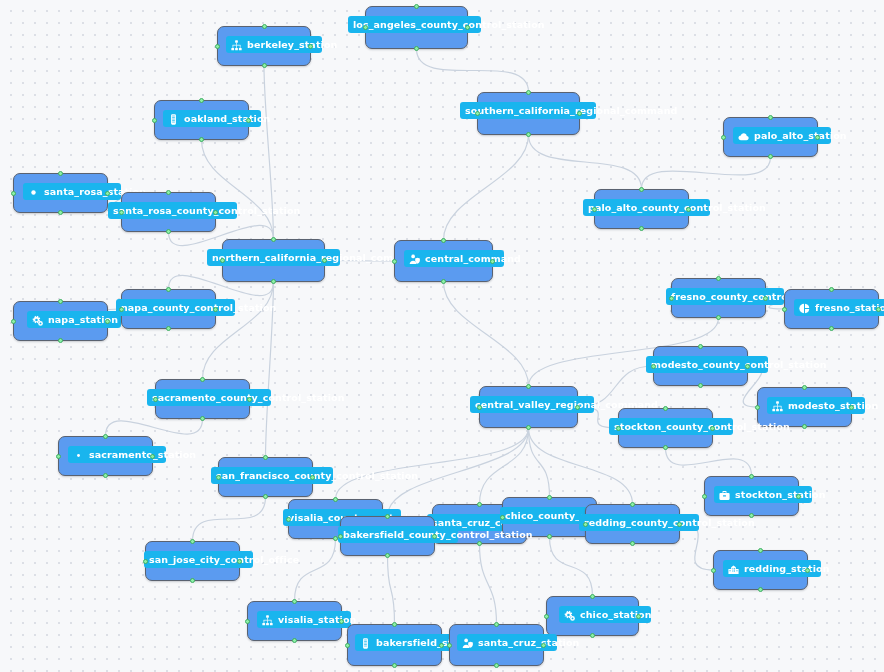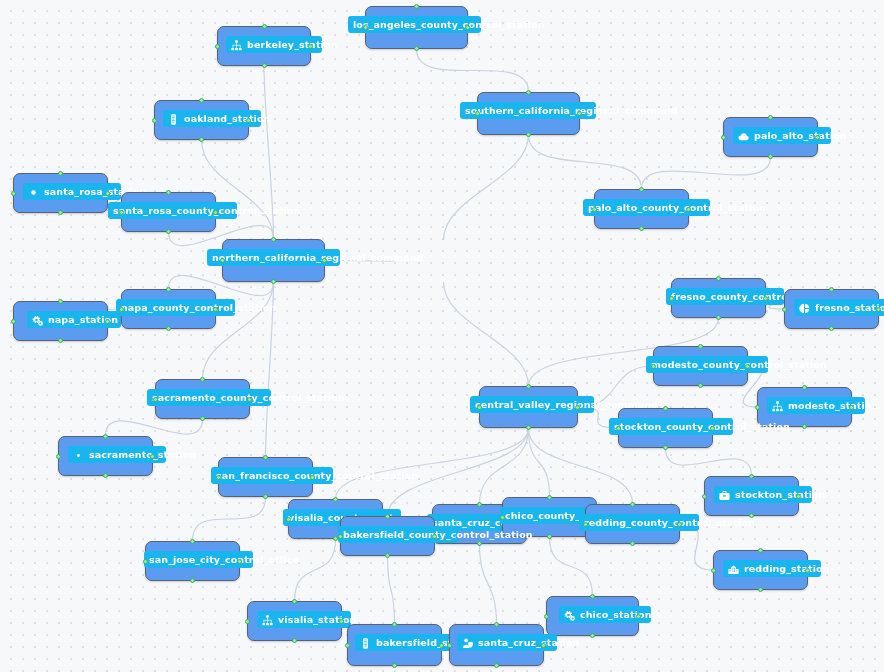--- a/index.html
+++ b/index.html
@@ -197,20 +197,34 @@
     </div>
     <div class="node" style="left: 222px; top: 239px; width: 103px; height: 43px; z-index: 18;">
       <div class="title" style="left: -16px; width: 121px;">
         <span class="lbl">northern_california_regional_command</span>
       </div>
       <span class="port t"></span>
       <span class="port b"></span>
       <span class="port l"></span>
       <span class="port r"></span>
     </div>
+    <div class="node" style="left: 394px; top: 240px; width: 99px; height: 42px; z-index: 19;">
+      <div class="title" style="left: 9px; width: 88px;">
+        <span class="ico"><svg viewBox="0 0 16 16" width="11" height="11" fill="#ffffff">
+            <circle cx="6" cy="3.6" r="2.7"></circle>
+            <path d="M1 14.6c0-2.8 2.2-4.8 5-4.8s5 2 5 4.8z"></path>
+            <path d="M12.4 5.3 15.8 6.6v3c0 2.3-1.7 3.9-3.4 4.6-1.7-.7-3.4-2.3-3.4-4.6v-3z"></path>
+          </svg></span>
+        <span class="lbl">central_command</span>
+      </div>
+      <span class="port t"></span>
+      <span class="port b"></span>
+      <span class="port l"></span>
+      <span class="port r"></span>
+    </div>
     <div class="node" style="left: 671px; top: 278px; width: 95px; height: 40px; z-index: 20;">
       <div class="title" style="left: -6px; width: 106px;">
         <span class="lbl">fresno_county_control_station</span>
       </div>
       <span class="port t"></span>
       <span class="port b"></span>
       <span class="port l"></span>
       <span class="port r"></span>
     </div>
     <div class="node" style="left: 784px; top: 289px; width: 95px; height: 40px; z-index: 21;">

